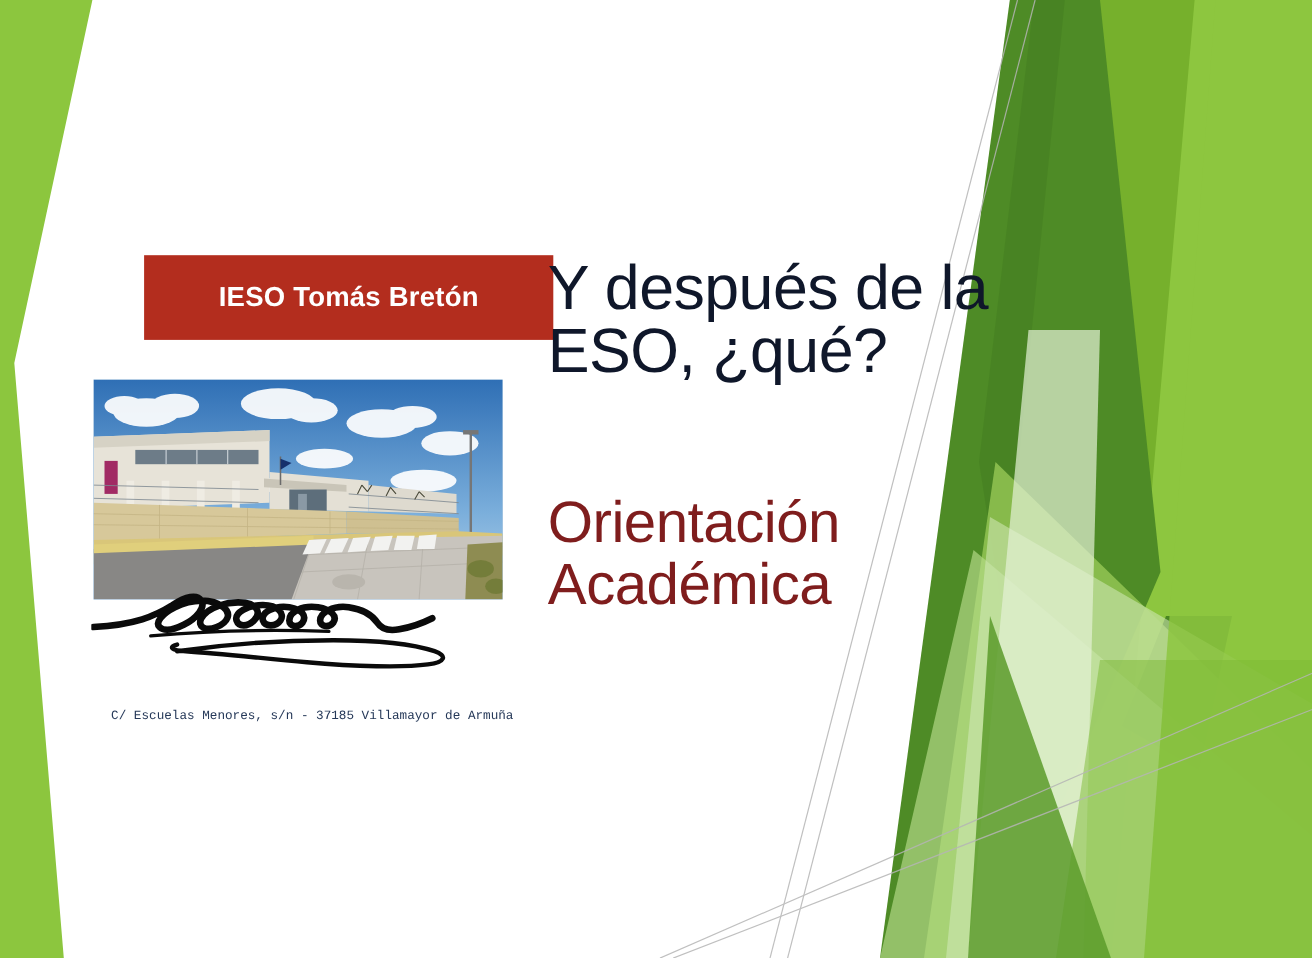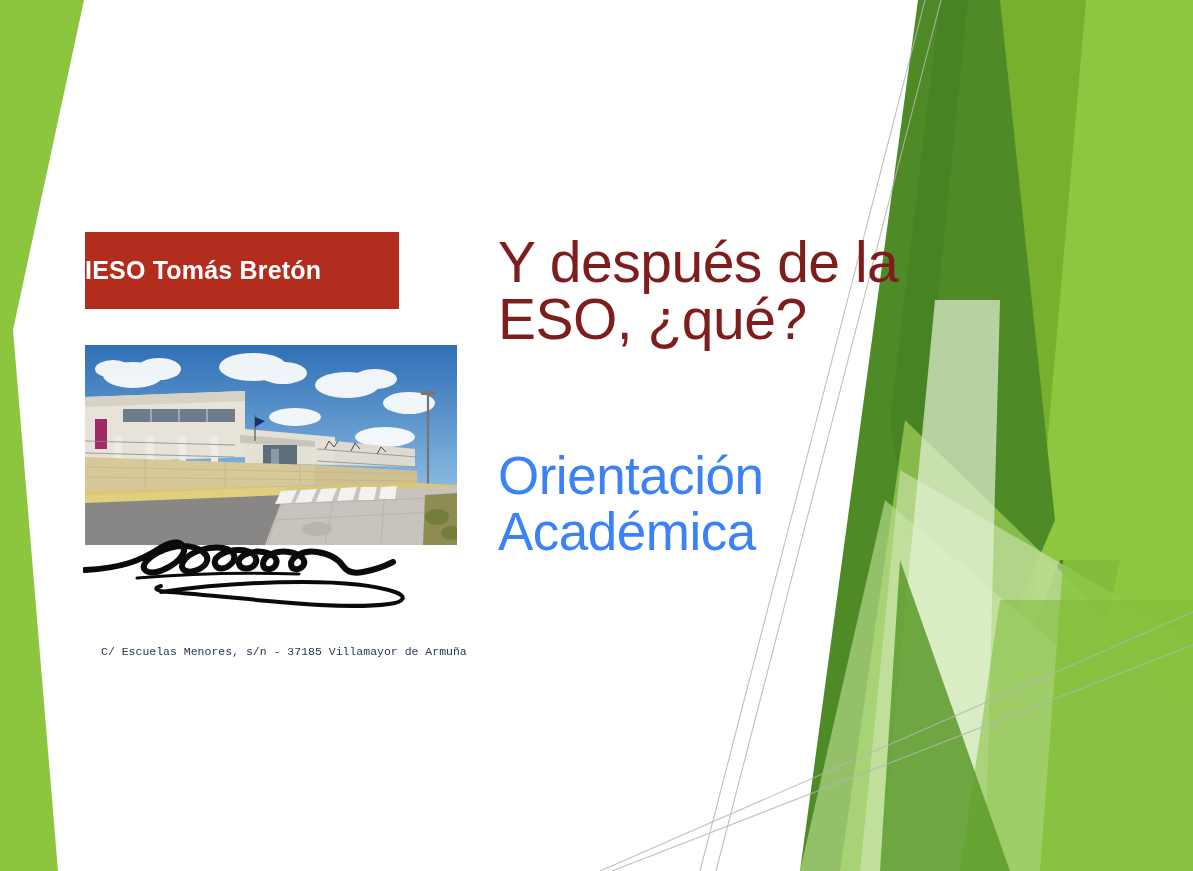--- a/index.html
+++ b/index.html
@@ -30,26 +30,27 @@
 
   
   #identity-block {
     position: absolute;
     left: 85px;
     top: 232px;
     width: 372px;
   }
 
   #school-name-banner {
-    width: 314px;
+    width: 372px;
     height: 77px;
     background: #b32d1e;
     display: flex;
     align-items: center;
-    justify-content: flex-start;
+    justify-content: center;
+    margin-left: 46px;
   }
   #school-name-text {
     color: #ffffff;
     font-size: 25px;
     font-weight: bold;
     letter-spacing: 0.2px;
     font-family: "Liberation Sans", sans-serif;
   }
 
   #school-photo {
@@ -84,30 +85,30 @@
   }
 
   
   #title-area {
     position: absolute;
     left: 498px;
     top: 234px;
     width: 420px;
   }
   #slide-title {
-    color: #7f1d1d;
+    color: #0f172a;
     font-size: 57px;
     line-height: 1.0;
     font-weight: normal;
     margin: 0;
     font-family: "Liberation Sans", sans-serif;
     letter-spacing: -0.5px;
   }
   #slide-subtitle {
-    color: #3b82f6;
+    color: #7f1d1d;
     font-size: 53px;
     line-height: 1.05;
     font-weight: normal;
     margin: 0;
     padding-top: 100px;
     font-family: "Liberation Sans", sans-serif;
     letter-spacing: -0.5px;
   }
 </style>
 </head>

